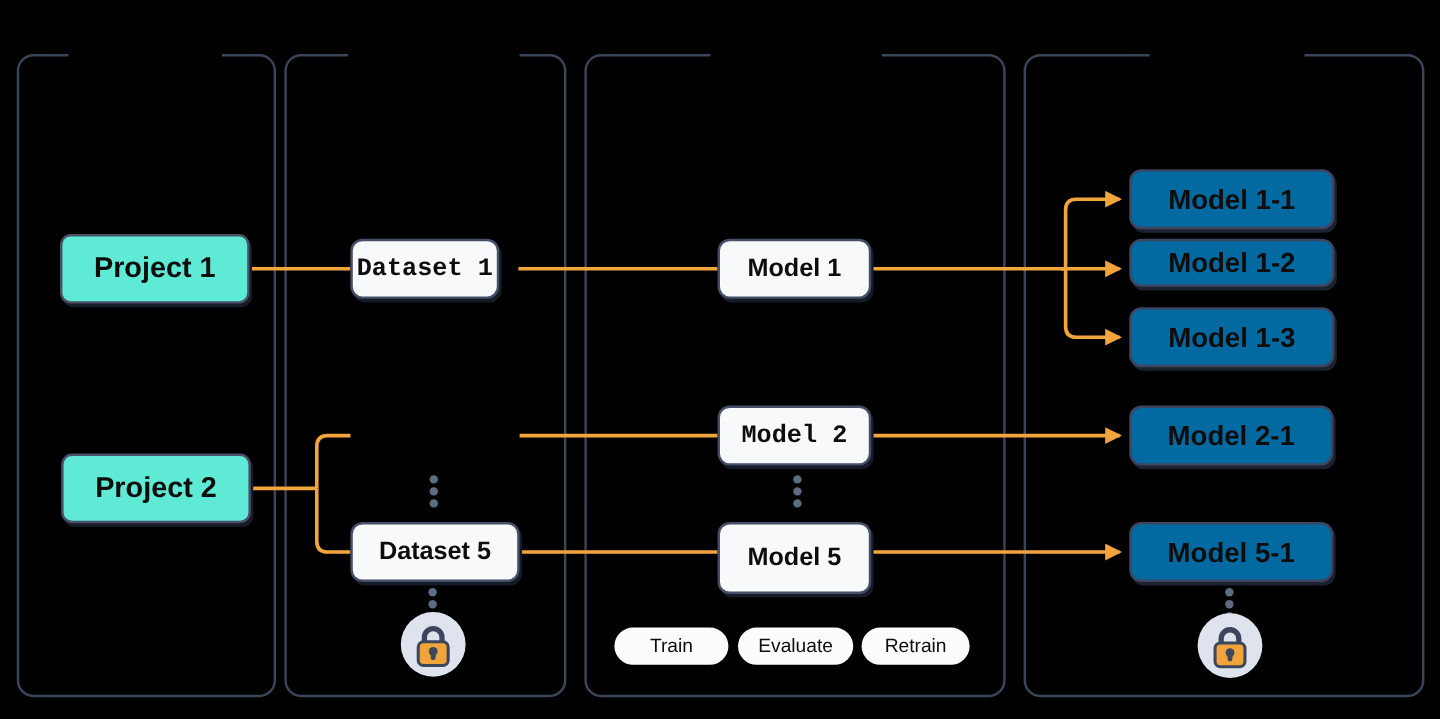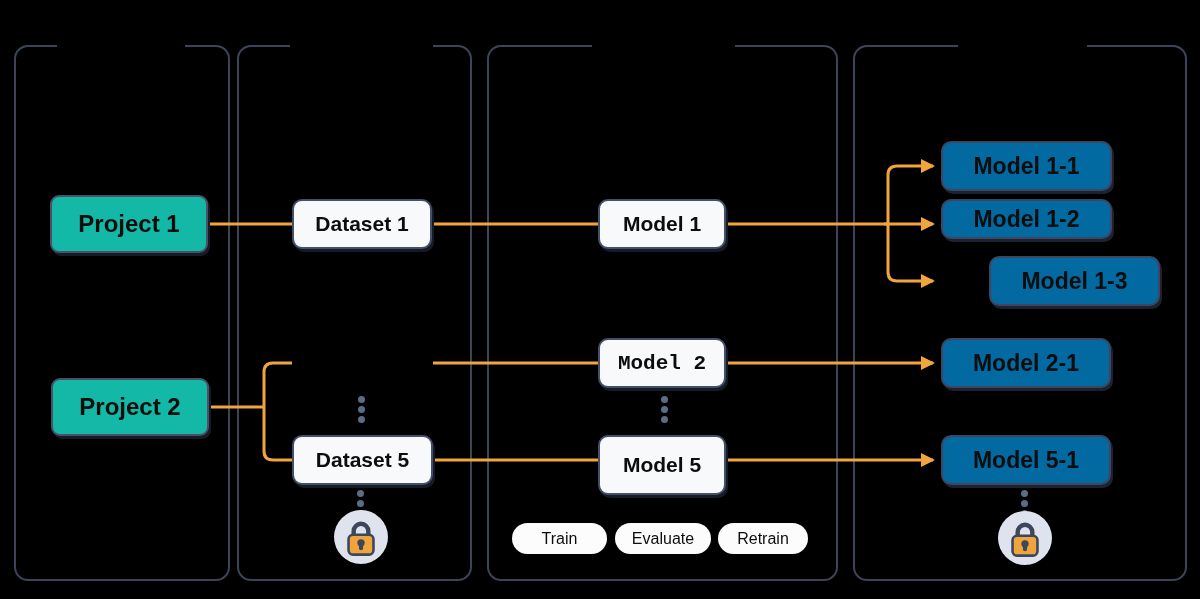--- a/index.html
+++ b/index.html
@@ -17,21 +17,21 @@
     position:absolute;top:-3px;height:6px;background:#000;
   }
   
   .connectors{position:absolute;left:0;top:0;z-index:2;}
   
   .box{
     position:absolute;z-index:3;display:flex;align-items:center;justify-content:center;
     box-sizing:border-box;color:#0d0d0d;font-weight:600;text-align:center;
   }
   .box--project{
-    background:#14b8a6;border:2px solid #4A5166;border-radius:9px;
+    background:#5eead4;border:2px solid #4A5166;border-radius:9px;
     font-size:24px;box-shadow:2px 3px 0 #161b28;
   }
   .box--node{
     background:#F8F9FB;border:2px solid #454F68;border-radius:10px;
     font-size:21px;box-shadow:2px 3px 0 #161b28;
   }
   .box--version{
     background:#0369a1;border:2px solid #3C4660;border-radius:10px;
     font-size:23px;box-shadow:2px 3px 0 #1c2230;
   }
@@ -91,21 +91,21 @@
     </g>
   </svg>
 
   <div class="box box--project" style="left:50px;top:195px;width:158px;height:58px;">
     <span>Project 1</span>
   </div>
   <div class="box box--project" style="left:51px;top:378px;width:158px;height:58px;">
     <span>Project 2</span>
   </div>
 
-  <div class="box box--node" style="left:292px;top:199px;width:140px;height:50px;">
+  <div class="box box--node" style="left:292px;top:199px;width:124px;height:50px;font-family:Liberation Mono, monospace;">
     <span>Dataset 1</span>
   </div>
   <div class="box box--node" style="left:292px;top:435px;width:141px;height:50px;">
     <span>Dataset 5</span>
   </div>
 
   <div class="box box--node" style="left:598px;top:199px;width:128px;height:50px;">
     <span>Model 1</span>
   </div>
   <div class="box box--node" style="left:598px;top:338px;width:128px;height:50px;font-family:Liberation Mono, monospace;">
@@ -114,21 +114,21 @@
   <div class="box box--node" style="left:598px;top:435px;width:128px;height:60px;">
     <span>Model 5</span>
   </div>
 
   <div class="box box--version" style="left:941px;top:141px;width:171px;height:50px;">
     <span>Model 1-1</span>
   </div>
   <div class="box box--version" style="left:941px;top:199px;width:171px;height:40px;">
     <span>Model 1-2</span>
   </div>
-  <div class="box box--version" style="left:941px;top:256px;width:171px;height:50px;margin-left:48px;">
+  <div class="box box--version" style="left:941px;top:256px;width:171px;height:50px;">
     <span>Model 1-3</span>
   </div>
   <div class="box box--version" style="left:941px;top:338px;width:170px;height:50px;">
     <span>Model 2-1</span>
   </div>
   <div class="box box--version" style="left:941px;top:435px;width:170px;height:50px;">
     <span>Model 5-1</span>
   </div>
 
   <div class="pill" style="left:512px;top:523px;width:95px;height:31px;justify-content:center;">

